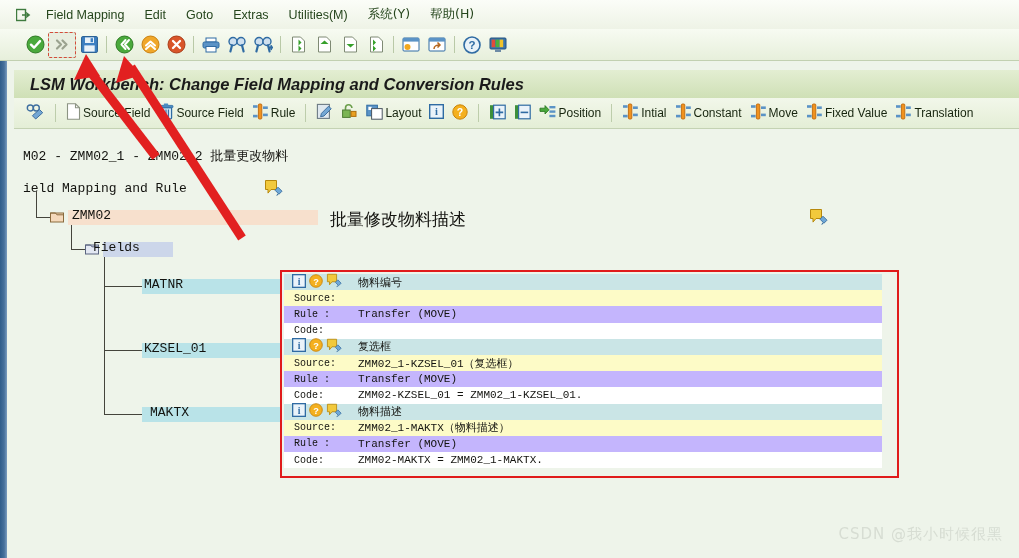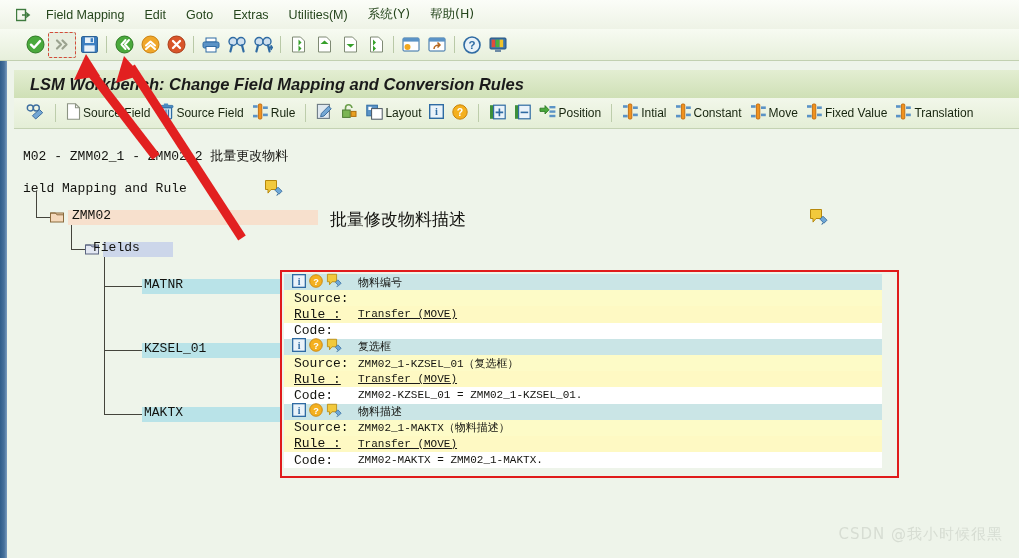--- a/index.html
+++ b/index.html
@@ -83,28 +83,28 @@
     position:absolute;width:13px;height:11px;
   }
   
   .detail{
     position:absolute;left:280px;top:270px;width:619px;height:208px;
     border:2px solid #e01b1b;box-sizing:border-box;background:#eef4ea;
   }
   .drow{height:16.2px;display:flex;align-items:center;white-space:nowrap;}
   .drow .lab{
     width:74px;flex:0 0 74px;padding-left:10px;box-sizing:border-box;
-    font-family:"Liberation Mono", monospace;font-size:13px;color:#13130f;
+    font-family:"Liberation Mono", monospace;font-size:10px;color:#13130f;
   }
   .drow .val{
     font-family:"Liberation Mono", monospace;font-size:11px;color:#13130f;
   }
   .r-head{background:#cae5e6;}
   .r-src {background:#fdfbc7;}
-  .r-rule{background:#fef9c3;text-decoration:underline;}
+  .r-rule{background:#c4b5fd;}
   .r-code{background:#ffffff;}
   .icoset{width:74px;flex:0 0 74px;display:flex;align-items:center;padding-left:8px;box-sizing:border-box;gap:3px;}
   .cn{font-family:"DejaVu Sans", sans-serif;font-size:12.5px;}
   
   .arrows{position:absolute;left:0;top:0;width:1019px;height:558px;pointer-events:none;}
   
   .watermark{
     position:absolute;right:16px;bottom:14px;
     font-family:"DejaVu Sans", sans-serif;font-size:15px;color:#d7ddd3;
     letter-spacing:1px;white-space:nowrap;
@@ -528,21 +528,21 @@
   <div class="nodebox hl-blue" style="left:89px;top:113px;width:70px;"></div>
   <div class="mono nodelabel" style="left:79px;top:111px;">Fields</div>
 
   <div class="nodebox hl-cyan" style="left:128px;top:150px;width:700px;"></div>
   <div class="mono nodelabel" style="left:130px;top:148px;">MATNR</div>
 
   <div class="nodebox hl-cyan" style="left:128px;top:214px;width:700px;"></div>
   <div class="mono nodelabel" style="left:130px;top:212px;">KZSEL_01</div>
 
   <div class="nodebox hl-cyan" style="left:128px;top:278px;width:700px;"></div>
-  <div class="mono nodelabel" style="left:130px;top:276px;">MAKTX</div>
+  <div class="mono nodelabel" style="left:136px;top:276px;">MAKTX</div>
 </div>
 
 <div class="detail">
   <div style="position:absolute;left:2px;top:2px;width:598px;">
 
     <div class="drow r-head">
       <span class="icoset">
         <span>
           <svg width="14" height="14" viewBox="0 0 15 15">
             <rect x="0.7" y="0.7" width="13.6" height="13.6" fill="#eaf3fa" stroke="#2f6ba3" stroke-width="1.4"></rect>

